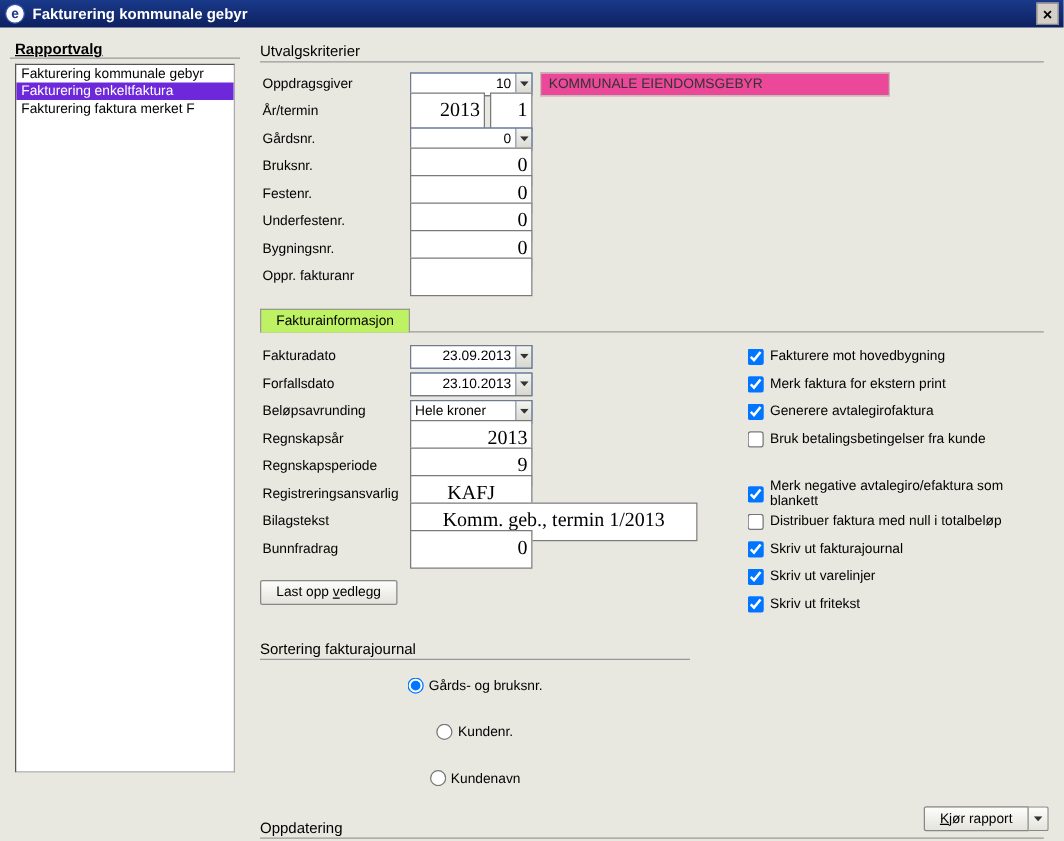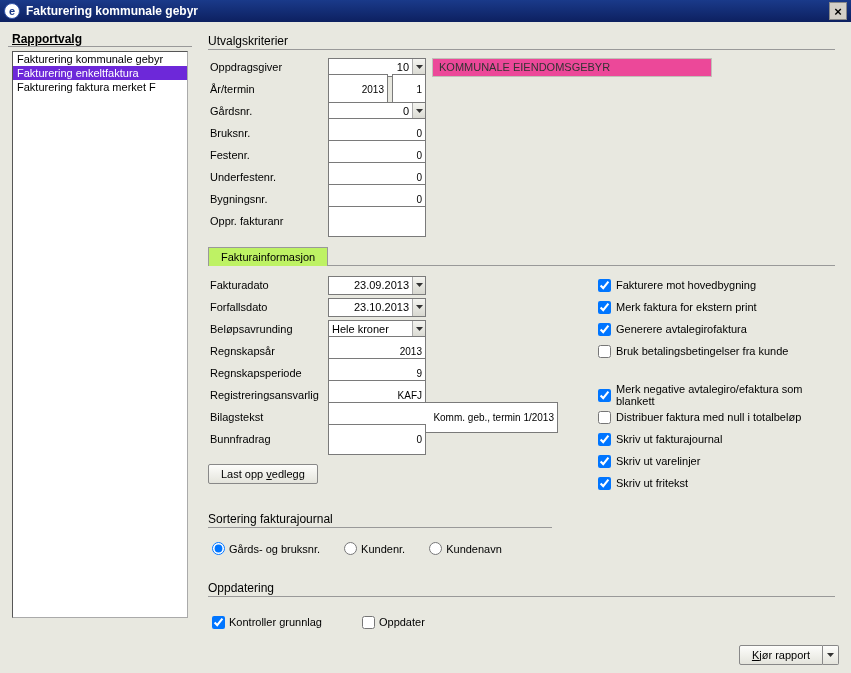--- a/index.html
+++ b/index.html
@@ -97,25 +97,25 @@
   }
   .form-label {
     width: 120px;
     padding-left: 2px;
   }
   .txt-input {
     border: 1px solid #7a7a7a;
     background: #fff;
     height: 31px;
     padding: 1px 3px;
-    font-family: Liberation Sans, sans-serif;
-    font-size: 10px;
+    font-family: Liberation Serif, serif;
+    font-size: 16px;
     text-align: right;
   }
-  .txt-input.left { text-align: right; }
+  .txt-input.left { text-align: center; }
   .combo {
     display: inline-flex;
     border: 1px solid #7a7a7a;
     height: 19px;
     background: #3b82f6;
   }
   .combo input {
     border: none;
     outline: none;
     height: 17px;
@@ -174,20 +174,21 @@
     gap: 5px;
   }
   .chk-row input[type=checkbox] {
     width: 13px; height: 13px;
   }
   .radio-row {
     display: flex;
     align-items: center;
     gap: 24px;
     padding: 8px 4px;
+    flex-direction: column;
   }
   .radio-row label {
     display: inline-flex;
     align-items: center;
     gap: 4px;
   }
   .btn {
     border: 1px solid #888;
     background: linear-gradient(#fdfdfb,#e4e4dc);
     padding: 3px 12px;

